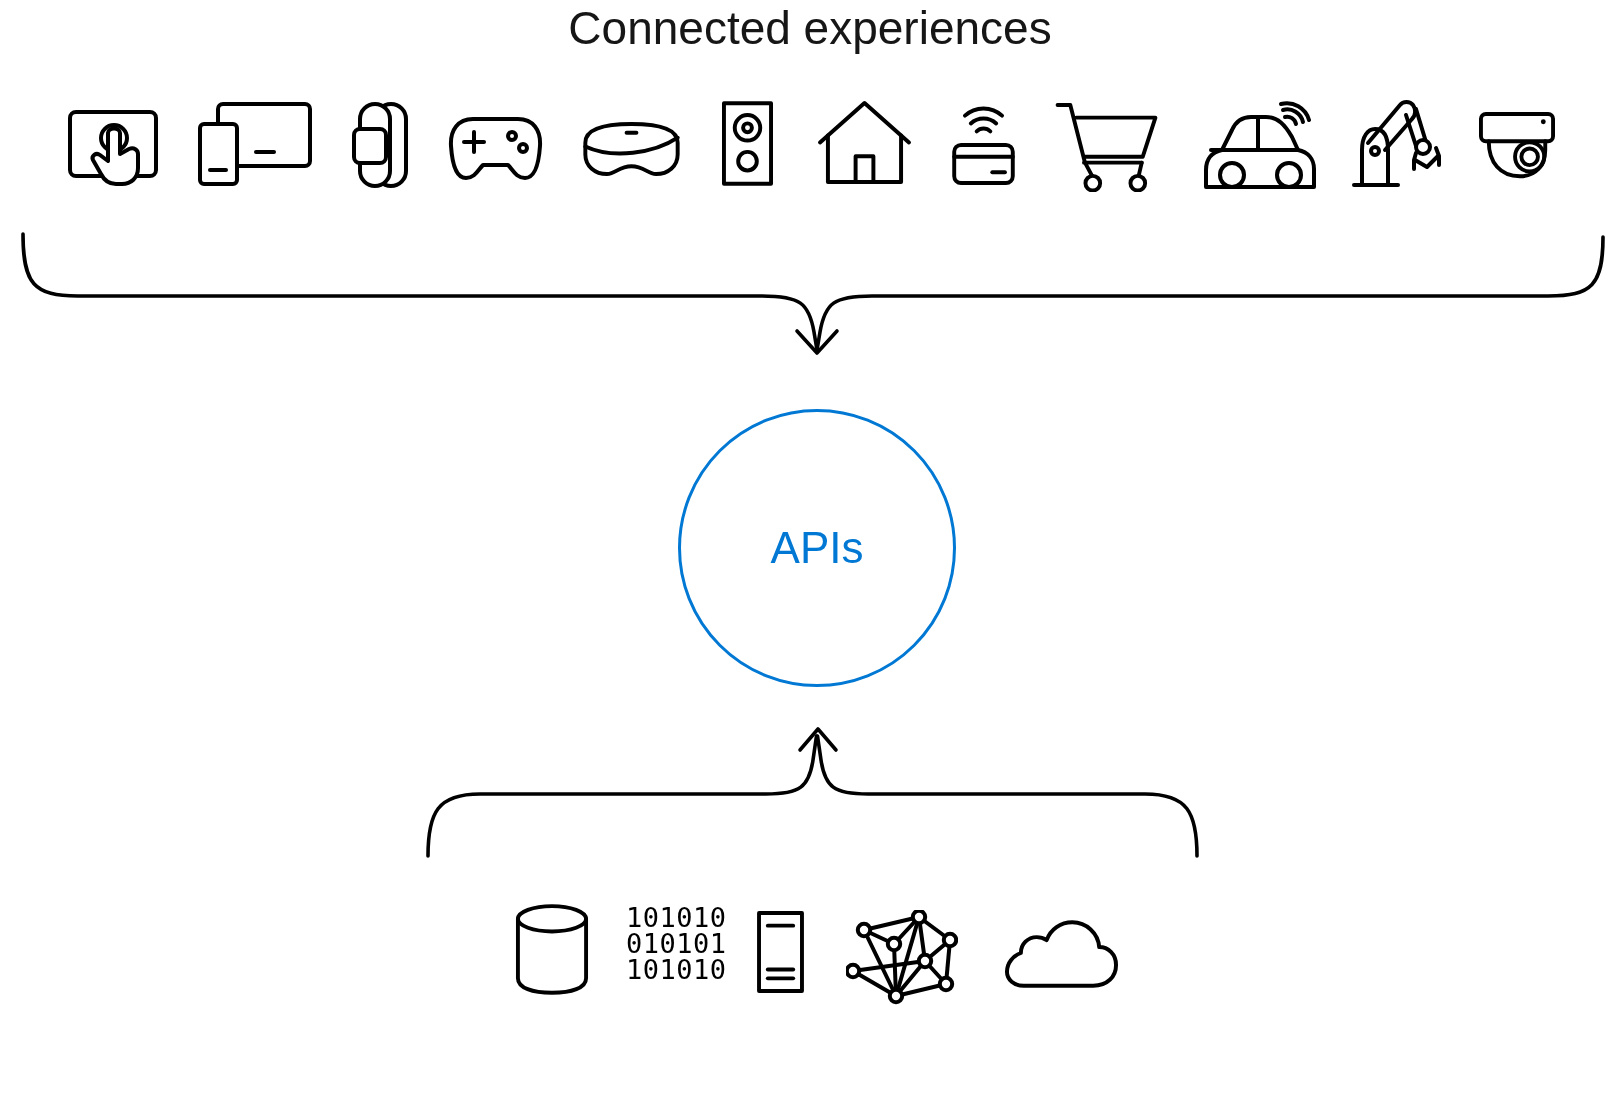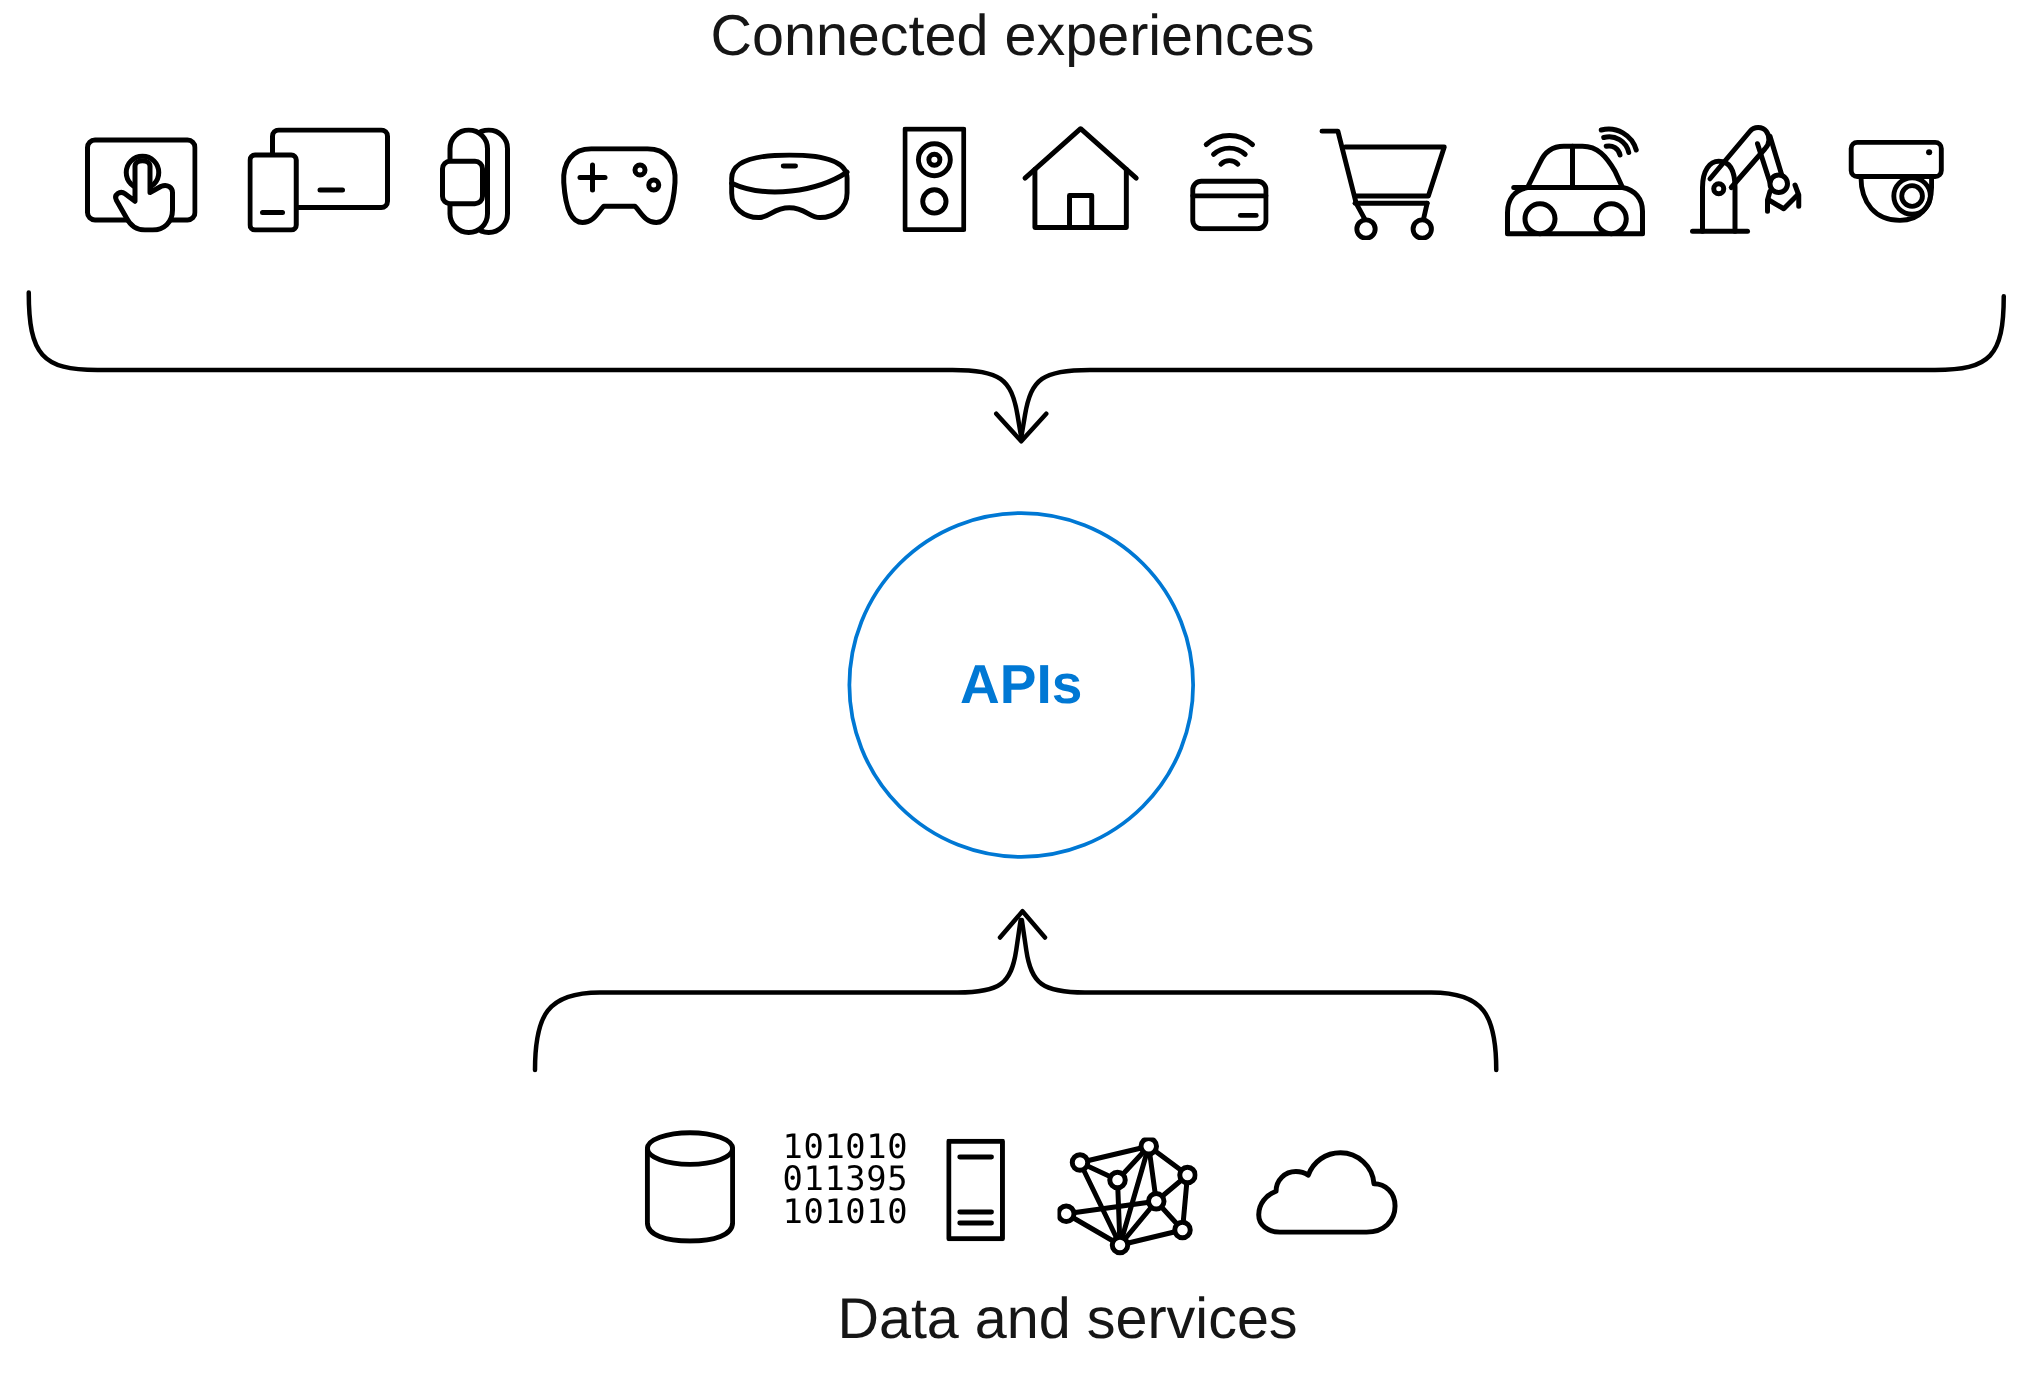--- a/index.html
+++ b/index.html
@@ -18,21 +18,21 @@
   .icon{position:absolute;}
   .icon svg{display:block;width:100%;height:100%;}
   .icon svg *{stroke:#000;stroke-width:4;fill:none;stroke-linecap:round;stroke-linejoin:round;}
   .icon svg .fw{fill:#fff;}
   .icon svg .fb{fill:#000;stroke:none;}
   .overlay{position:absolute;left:0;top:0;width:1620px;height:1098px;}
   .overlay path{stroke:#000;stroke-width:3.6;fill:none;stroke-linecap:round;stroke-linejoin:round;}
   .apis-circle{
     position:absolute;left:678px;top:409px;width:278px;height:278px;
     border:3px solid var(--accent,#0078d4);border-radius:50%;
-    display:flex;align-items:center;justify-content:center;box-sizing:border-box;font-weight:bold;
+    display:flex;align-items:center;justify-content:center;box-sizing:border-box;
   }
   .apis-circle span{font-size:44px;color:var(--accent,#0078d4);}
   .binary{
     position:absolute;left:626px;top:905px;width:96px;text-align:center;
     font-family:"DejaVu Sans Mono", monospace;font-weight:400;
     font-size:27px;line-height:26px;letter-spacing:0.5px;color:#000;
   }
 </style>
 </head>
 <body>
@@ -176,21 +176,21 @@
 
   <div class="icon" style="left:515px;top:903px;width:74px;height:92px;">
     <svg viewBox="0 0 76 94">
       <ellipse cx="38" cy="16" rx="35" ry="13"></ellipse>
       <path d="M3 16 V77 C3 87 18 92 38 92 C58 92 73 87 73 77 V16"></path>
     </svg>
   </div>
 
   <div class="binary">
     <div>101010</div>
-    <div>011395</div>
+    <div>010101</div>
     <div>101010</div>
   </div>
 
   <div class="icon" style="left:757px;top:911px;width:47px;height:82px;">
     <svg viewBox="0 0 48 84">
       <rect x="2" y="2" width="44" height="80"></rect>
       <line x1="11" y1="15" x2="37" y2="15"></line>
       <line x1="11" y1="60" x2="37" y2="60"></line>
       <line x1="11" y1="69" x2="37" y2="69"></line>
     </svg>
@@ -223,15 +223,14 @@
       <circle class="fw" cx="50" cy="86" r="6.2"></circle>
     </svg>
   </div>
 
   <div class="icon" style="left:1004px;top:914px;width:117px;height:76px;">
     <svg viewBox="0 0 118 76">
       <path d="M20 72 H90 C104 72 113 63 113 51 C113 40 105 33 96 33 C95 19 83 8 69 8 C57 8 47 15 43 26 C40 24 36 23 33 23 C24 23 17 30 17 39 C9 42 3 49 3 58 C3 66 10 72 20 72 Z"></path>
     </svg>
   </div>
 
-  <div class="bottom-label">Data and services</div>
 
 </div>
 
 </body></html>

